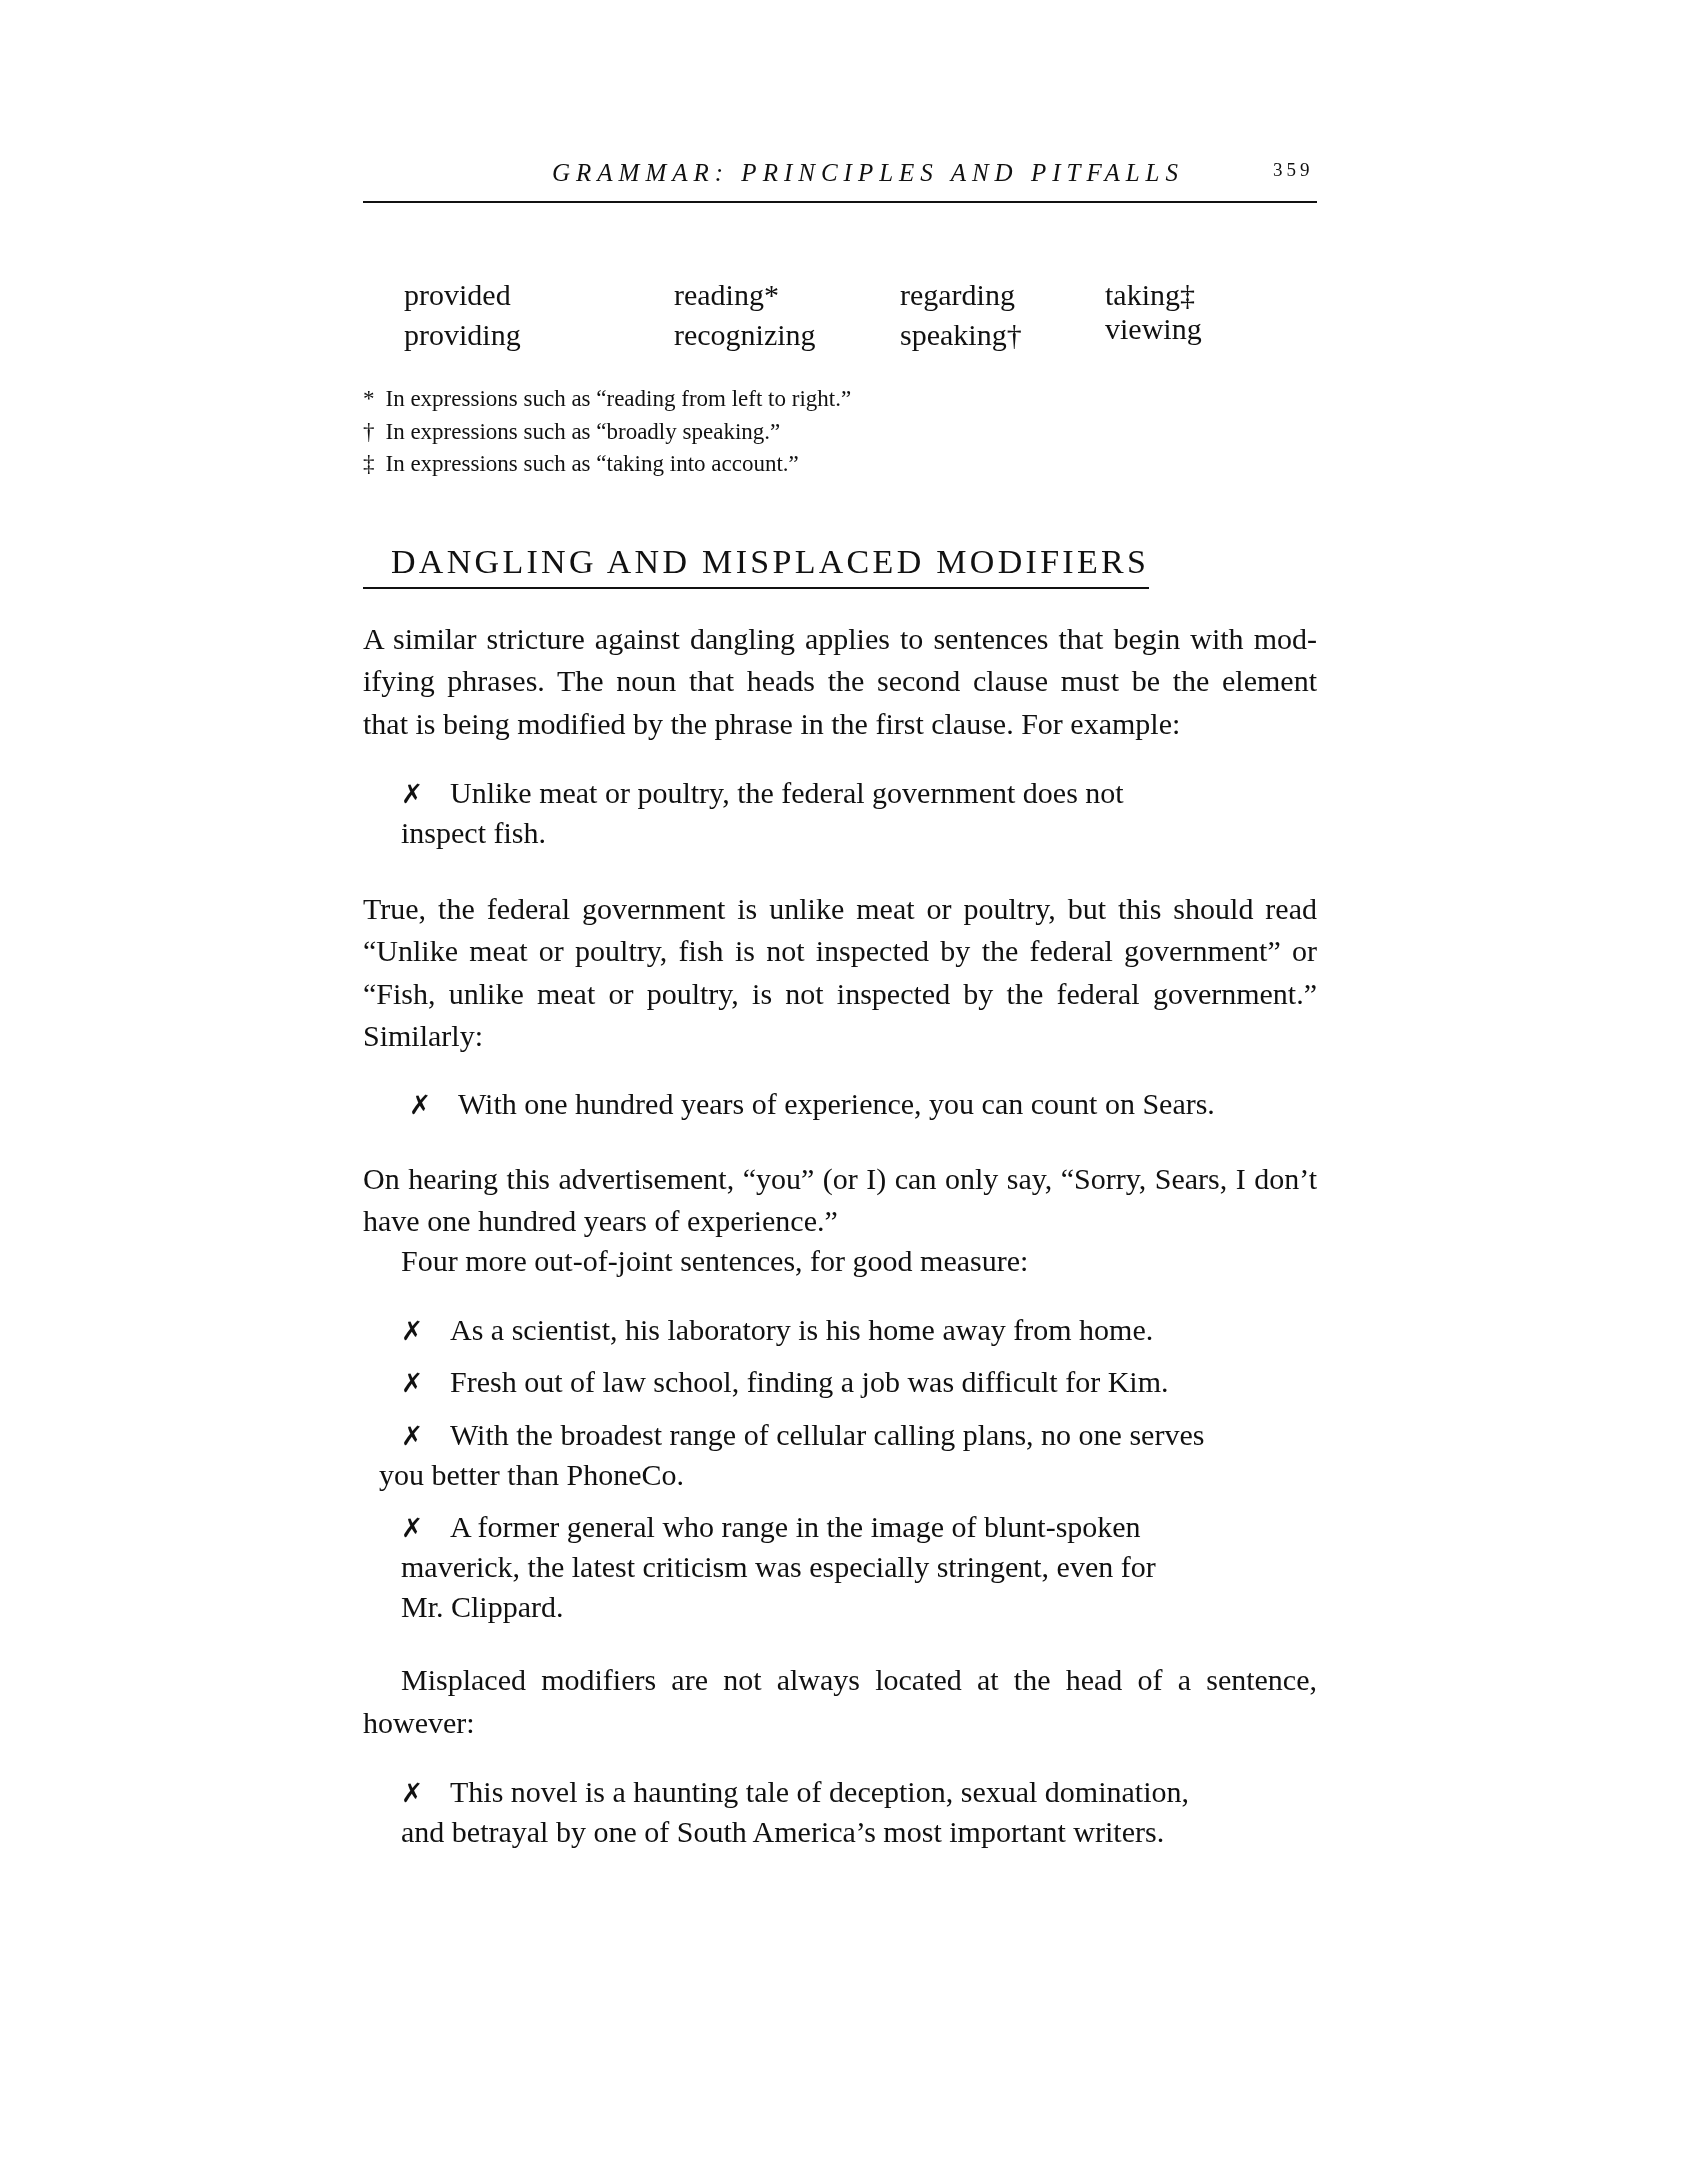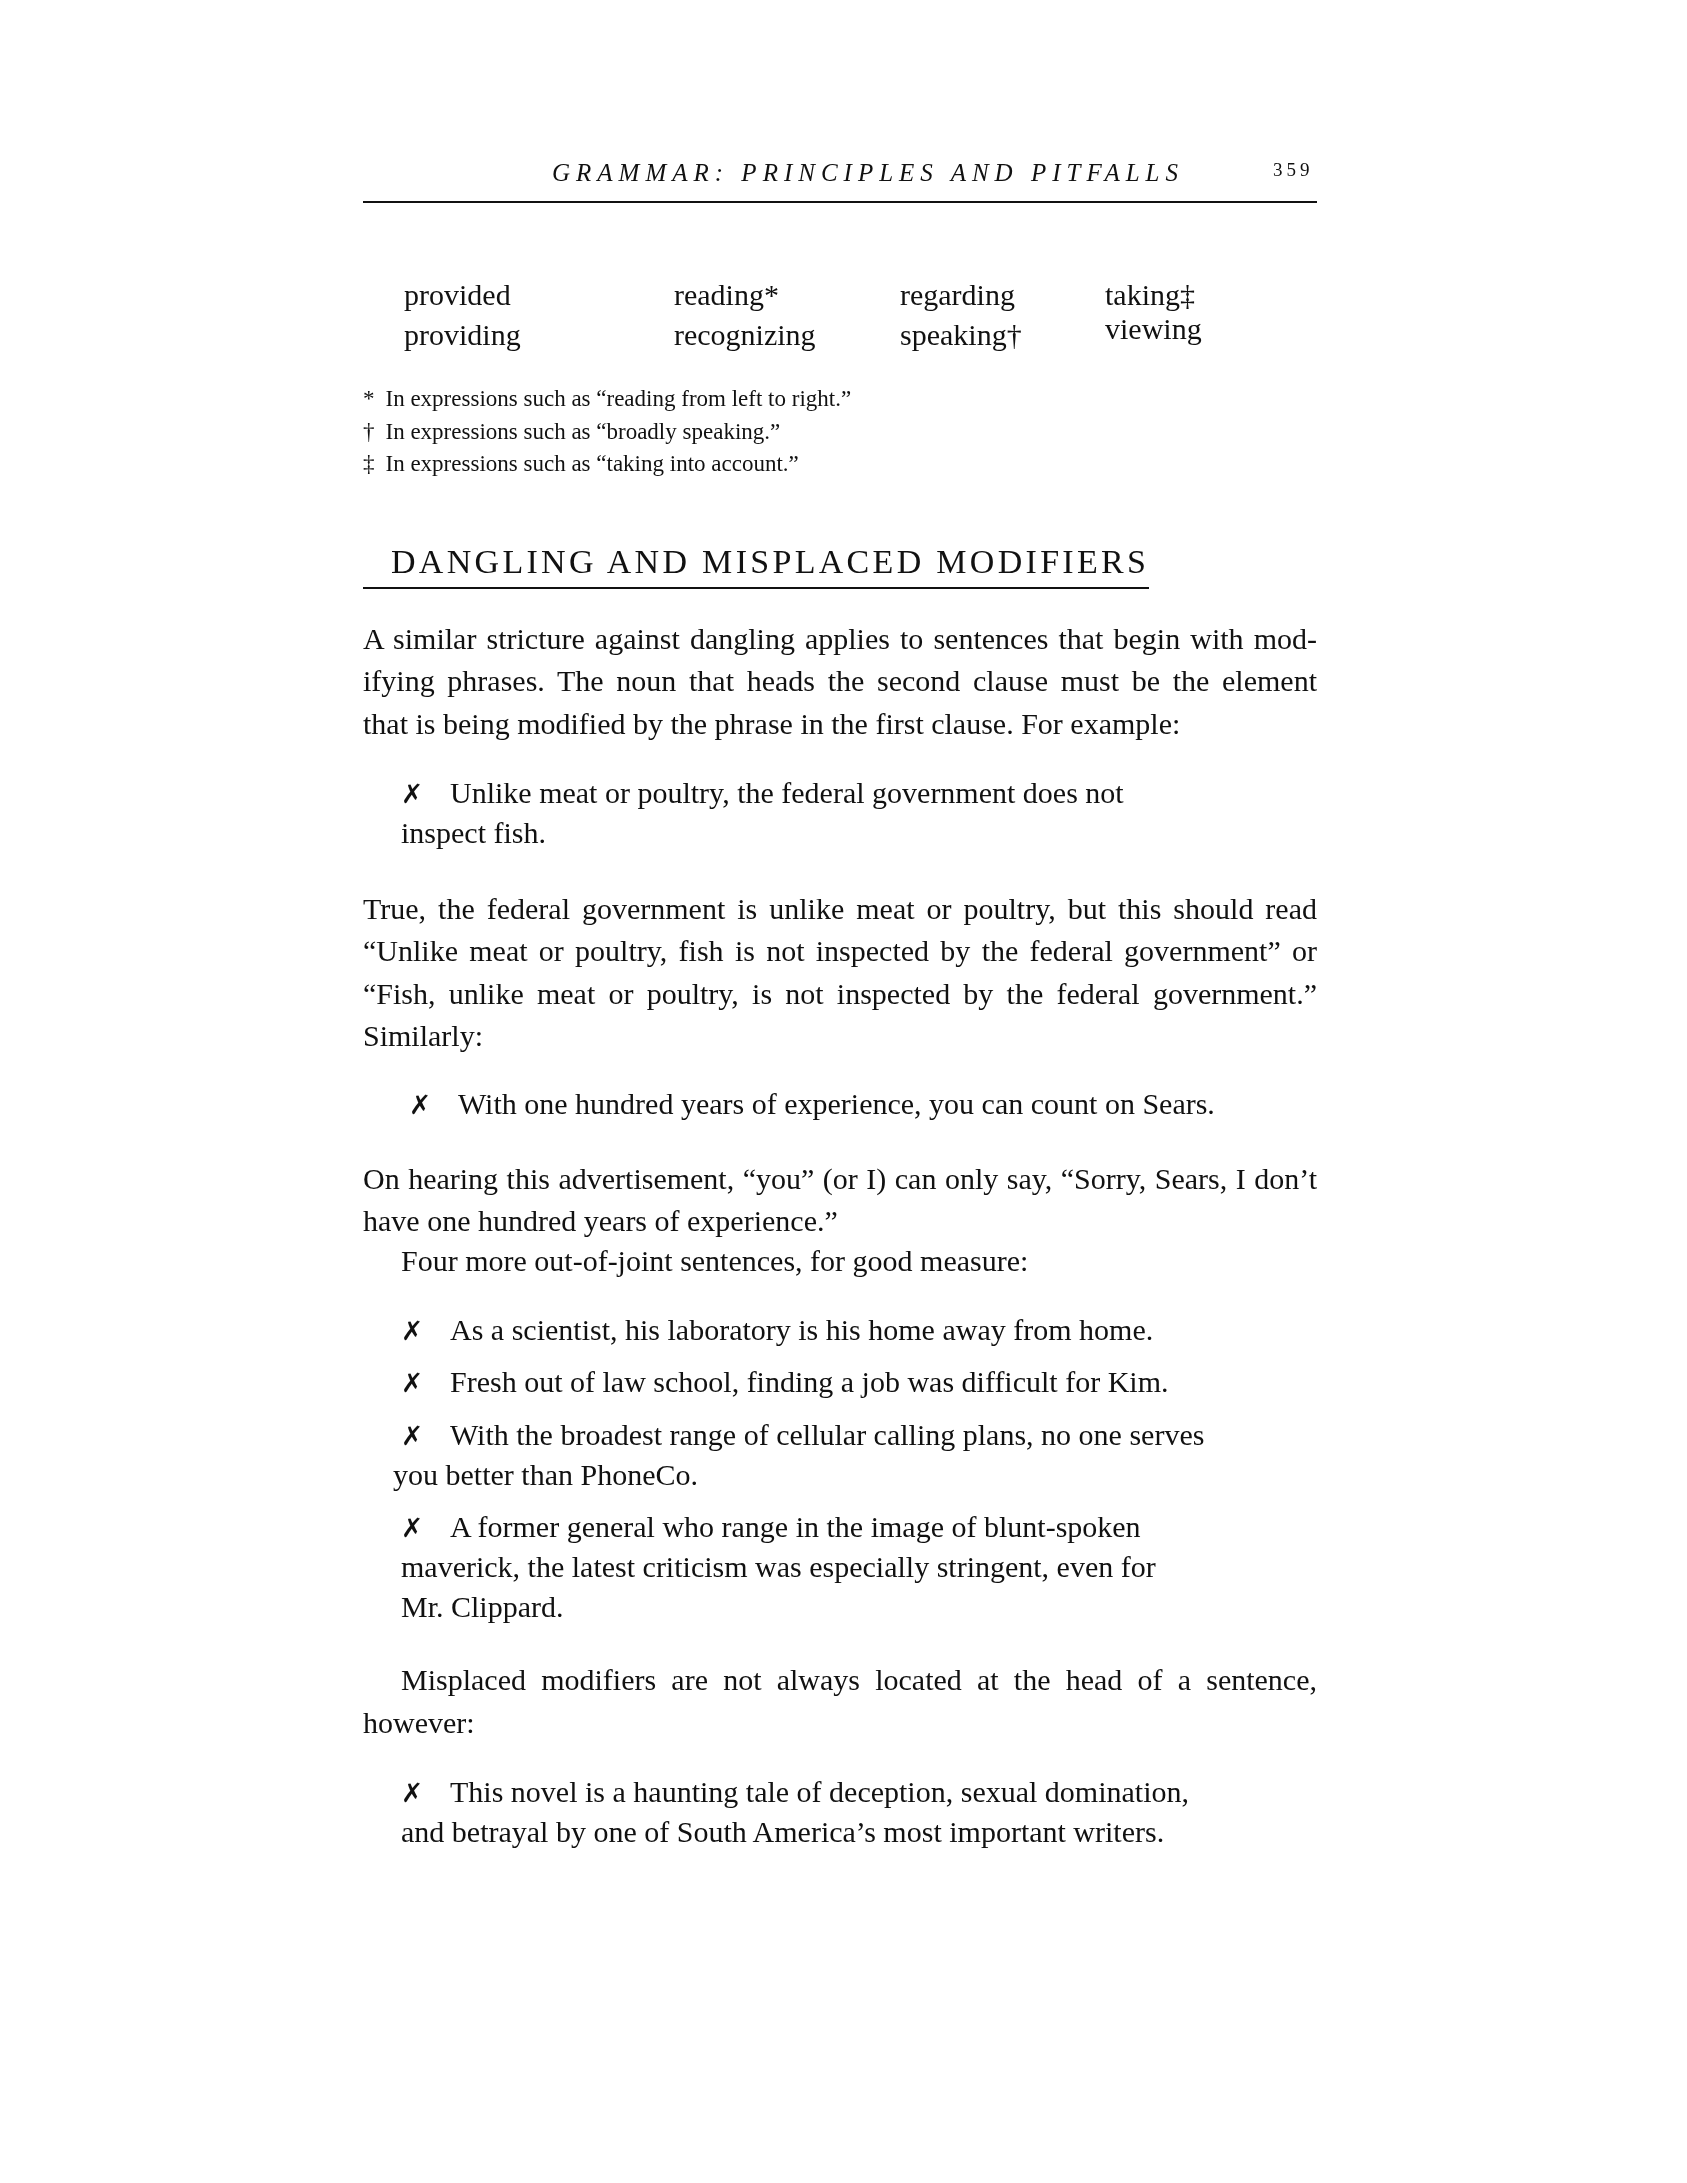--- a/index.html
+++ b/index.html
@@ -98,21 +98,21 @@
 <div>
   <div class="abs line" style="left:401px; top:1365px;">
     <span class="xmark">✗</span><span>Fresh out of law school, finding a job was difficult for Kim.</span>
   </div>
 </div>
 
 <div>
   <div class="abs line" style="left:401px; top:1418px;">
     <span class="xmark">✗</span><span>With the broadest range of cellular calling plans, no one serves</span>
   </div>
-  <div class="abs line" style="left:393px; top:1458px;">you better than PhoneCo.</div>
+  <div class="abs line" style="left:379px; top:1458px;">you better than PhoneCo.</div>
 </div>
 
 <div>
   <div class="abs line" style="left:401px; top:1510px;">
     <span class="xmark">✗</span><span>A former general who range in the image of blunt-spoken</span>
   </div>
   <div class="abs line" style="left:401px; top:1550px;">maverick, the latest criticism was especially stringent, even for</div>
   <div class="abs line" style="left:401px; top:1590px;">Mr. Clippard.</div>
 </div>
 

